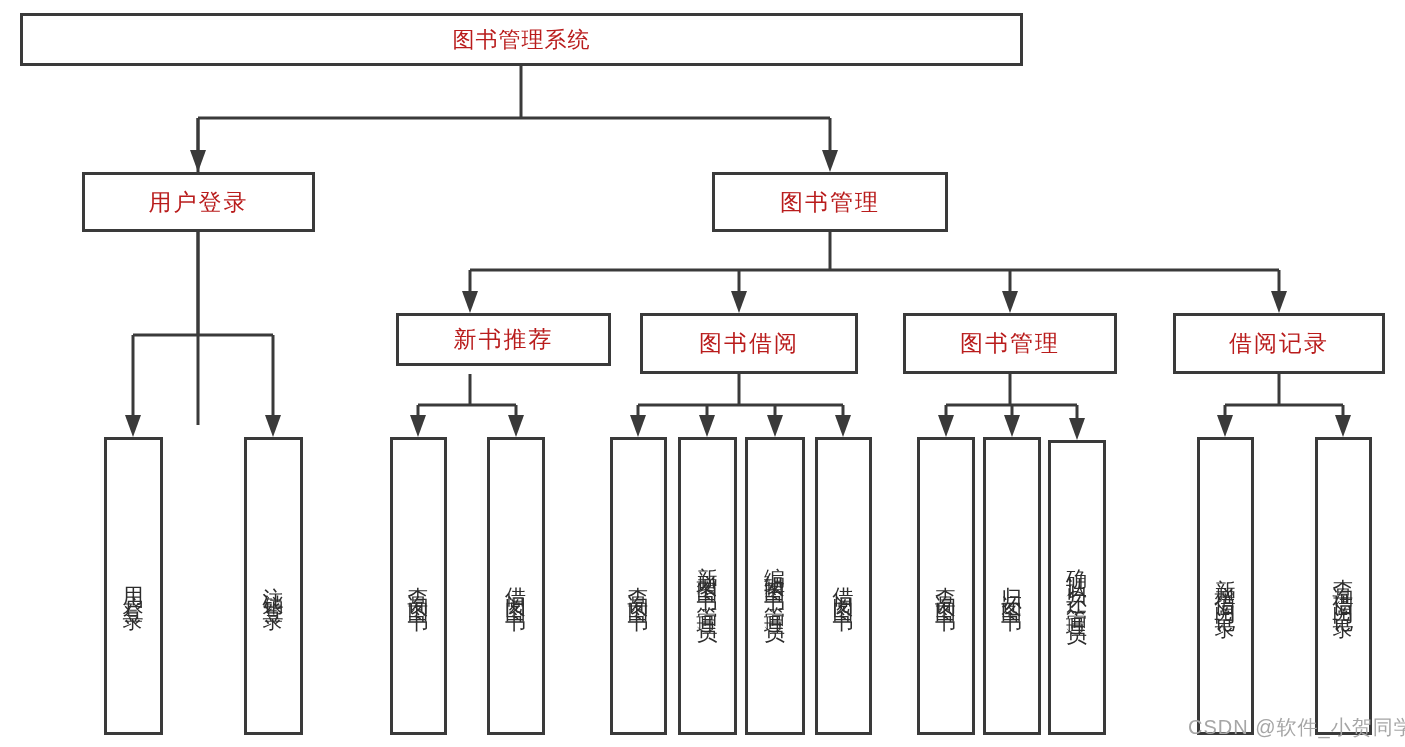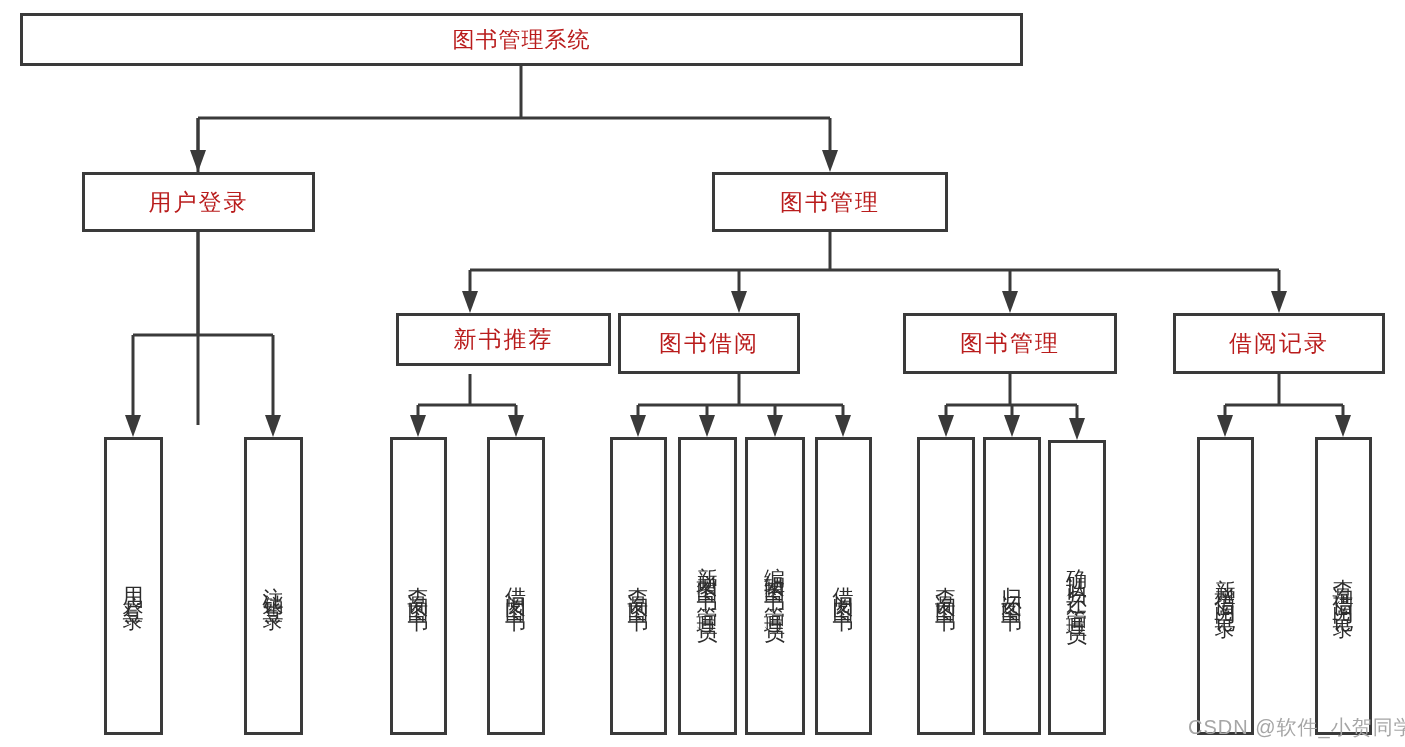--- a/index.html
+++ b/index.html
@@ -103,21 +103,21 @@
   <div class="box" style="left:82px;top:172px;width:233px;height:60px;">
     <span class="h-label">用户登录</span>
   </div>
   <div class="box" style="left:712px;top:172px;width:236px;height:60px;">
     <span class="h-label">图书管理</span>
   </div>
 
   <div class="box" style="left:363px;top:313px;width:215px;height:53px;margin-left:33px;">
     <span class="h-label">新书推荐</span>
   </div>
-  <div class="box" style="left:618px;top:313px;width:182px;height:61px;">
+  <div class="box" style="left:640px;top:313px;width:218px;height:61px;">
     <span class="h-label">图书借阅</span>
   </div>
   <div class="box" style="left:903px;top:313px;width:214px;height:61px;">
     <span class="h-label">图书管理</span>
   </div>
   <div class="box" style="left:1173px;top:313px;width:212px;height:61px;">
     <span class="h-label">借阅记录</span>
   </div>
 
   <div class="box" style="left:104px;top:437px;width:59px;height:298px;">

